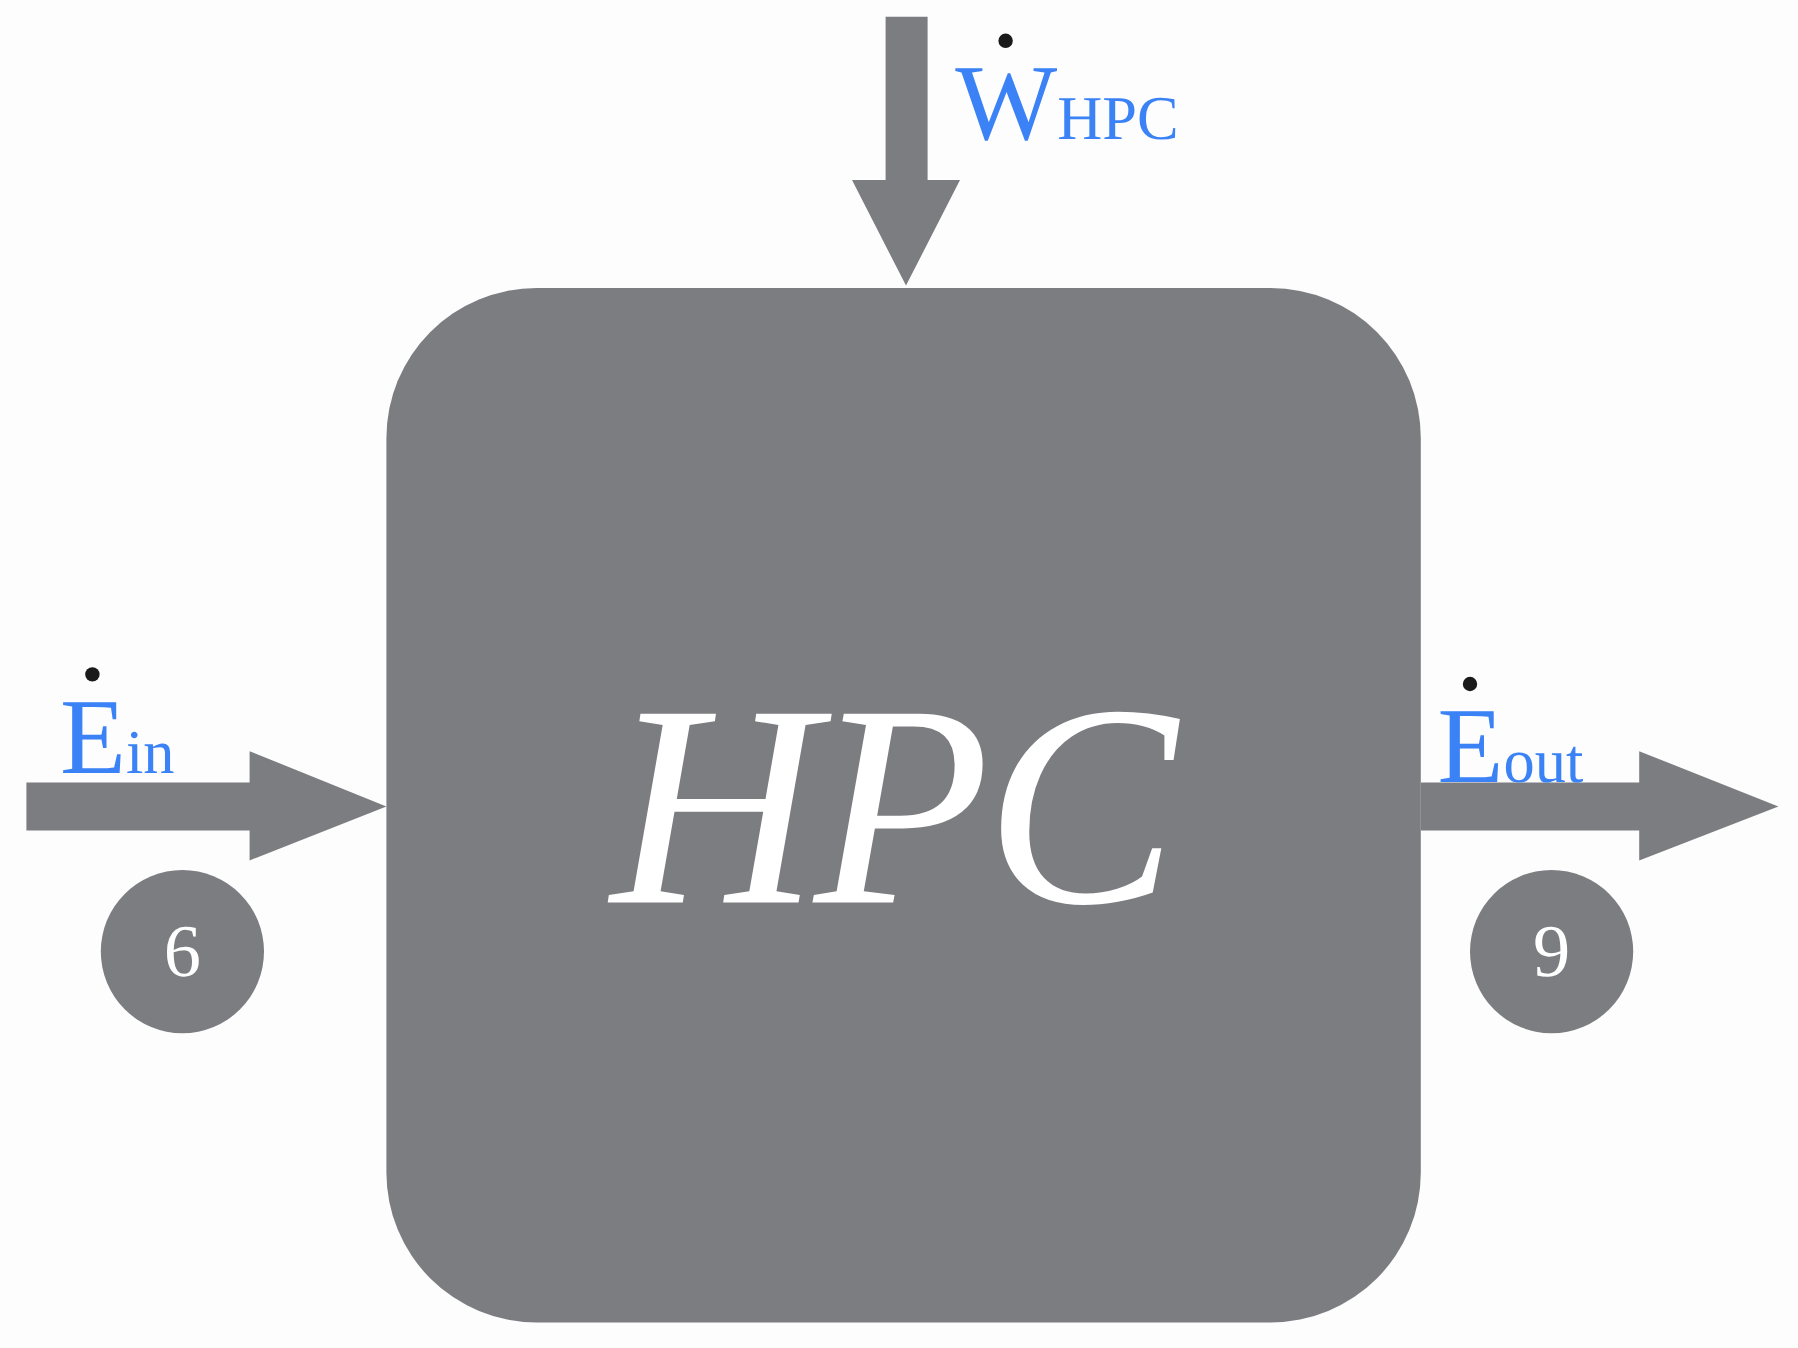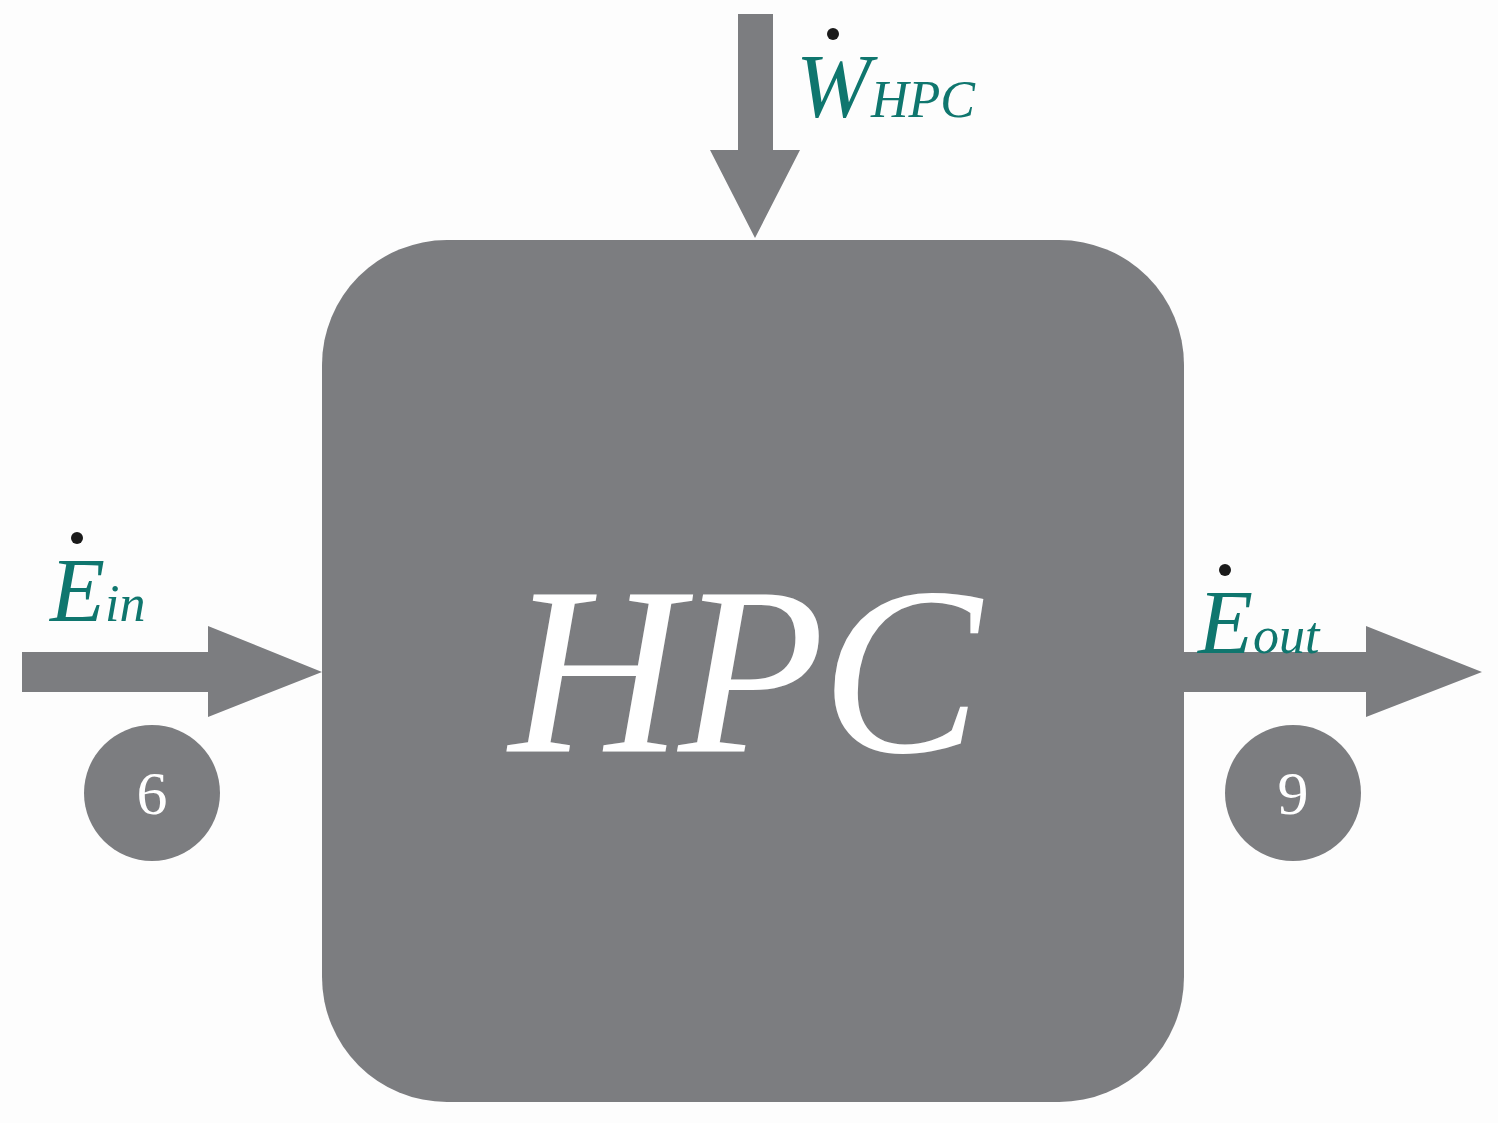--- a/index.html
+++ b/index.html
@@ -1,20 +1,20 @@
 <!DOCTYPE html>
 <html><head>
 <meta charset="utf-8">
 <style>
   html, body { margin: 0; padding: 0; }
   body { width: 1498px; height: 1123px; background: #fdfdfd; position: relative; overflow: hidden; font-family: "Liberation Serif", serif; }
   .box { position: absolute; left: 322px; top: 240px; width: 862px; height: 862px; background: #7c7d80; border-radius: 125px; }
   .box-label { position: absolute; left: 0; top: 0; width: 100%; height: 100%; display: flex; align-items: center; justify-content: center; color: #ffffff; font-style: italic; font-size: 240px; letter-spacing: -4px; padding-right: 20px; box-sizing: border-box; }
   svg.arrows { position: absolute; left: 0; top: 0; }
-  .label { position: absolute; color: #0f766e; white-space: nowrap; line-height: 1; font-style: italic; }
+  .label { position: absolute; color: #3b82f6; white-space: nowrap; line-height: 1; }
   .label .main { font-size: 90px; position: relative; display: inline-block; }
   .label .dot { position: absolute; left: 50%; transform: translateX(-50%); top: -14px; width: 12px; height: 12px; border-radius: 50%; background: #1a1a1a; }
   .label .sub { font-size: 52px; }
   .badge { position: absolute; width: 136px; height: 136px; border-radius: 50%; background: #7c7d80; color: #ffffff; display: flex; align-items: center; justify-content: center; font-size: 62px; }
 </style>
 </head>
 <body>
 
 <svg class="arrows" width="1498" height="1123">
 
@@ -26,21 +26,21 @@
 </svg>
 
 <div class="box">
   <div class="box-label">HPC</div>
 </div>
 
 <div class="label" style="left:796px; top:42px;">
   <span class="main"><span class="dot"></span><span>W</span></span><span class="sub">HPC</span>
 </div>
 
-<div class="label" style="left:50px; top:546px;text-align:center;">
+<div class="label" style="left:50px; top:570px;text-align:center;">
   <span class="main"><span class="dot"></span><span>E</span></span><span class="sub">in</span>
 </div>
 
 <div class="label" style="left:1198px; top:578px;">
   <span class="main"><span class="dot"></span><span>E</span></span><span class="sub">out</span>
 </div>
 
 <div class="badge" style="left:84px; top:725px;">6</div>
 <div class="badge" style="left:1225px; top:725px;">9</div>
 

